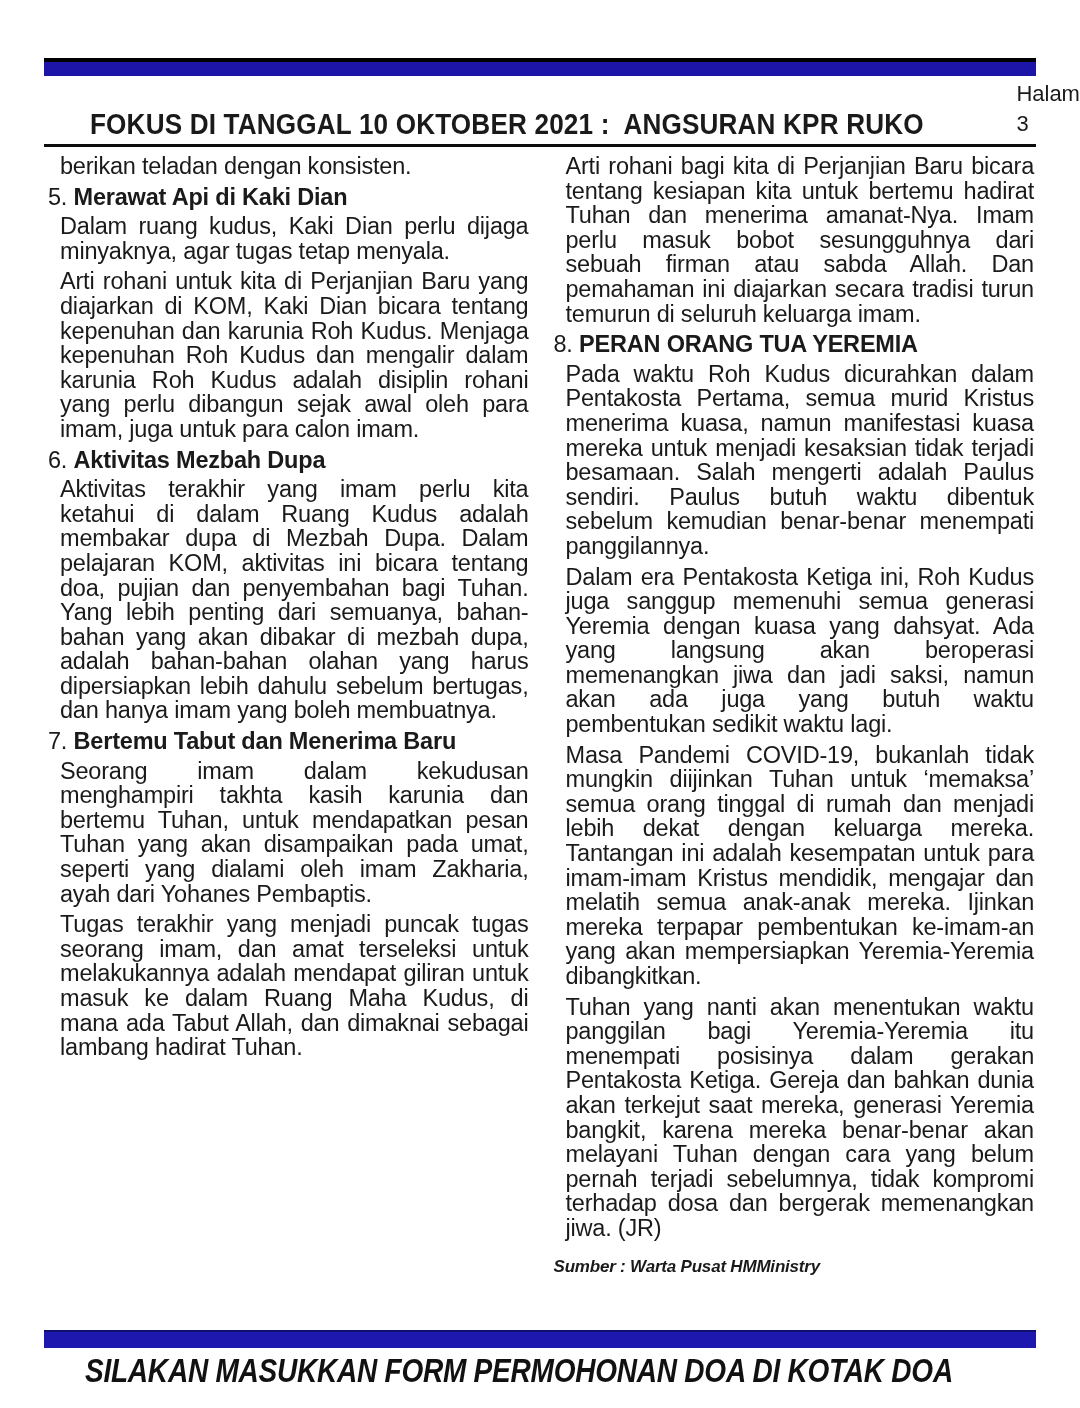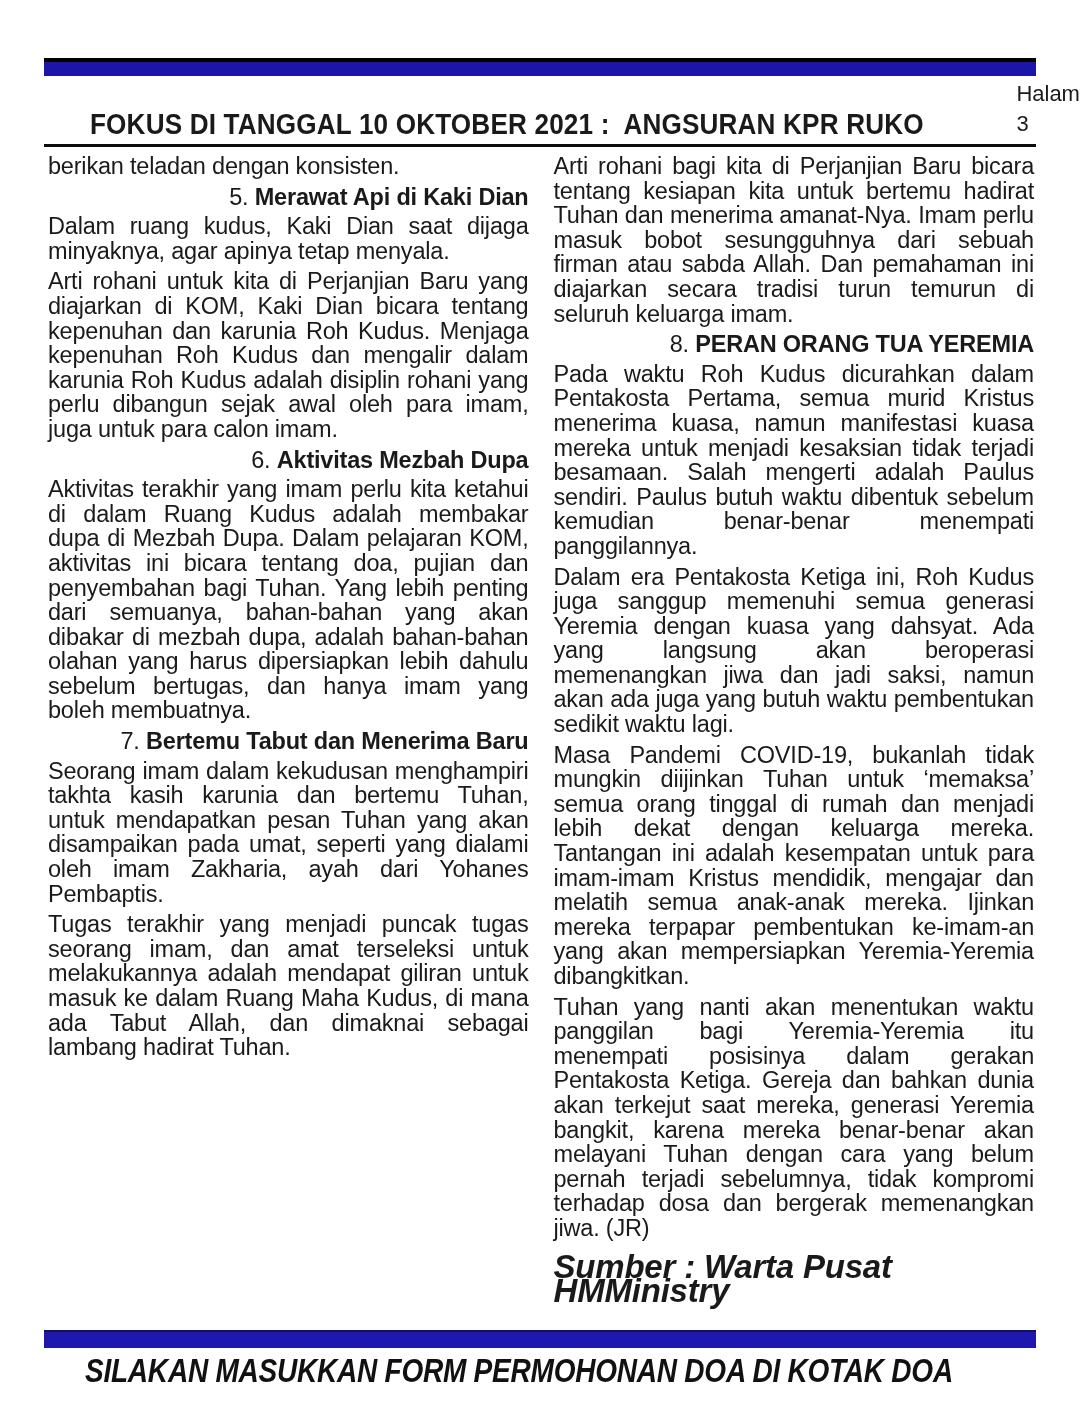--- a/index.html
+++ b/index.html
@@ -43,27 +43,27 @@
 
   
   .columns { display:flex; gap:25px; padding:7px 2px 0 4px; }
   .col {
     flex:1; min-width:0;
     font-size:23.5px;
     line-height:24.6px;
     text-align:justify;
     letter-spacing:-0.2px;
   }
-  .para { margin-bottom:6px; }
-  .heading { margin:2px 0 5px; text-align:right; }
+  .para { margin-bottom:6px;margin-left:12px; }
+  .heading { margin:2px 0 5px; text-align:left; }
   .heading-num { font-weight:normal; }
   .heading-text { font-weight:bold; }
   .source-credit {
     font-weight:bold; font-style:italic;
-    font-size:33px; margin-top:14px; text-align:left;
+    font-size:17px; margin-top:14px; text-align:left;
   }
 
   
   .footer { position:absolute; left:44px; right:44px; top:1330px;font-style:italic; }
   .footer-bar {
     height:18px;
     background:var(--footer-blue,#1e18ae);
     border-top:2px solid #10106e;
   }
   .footer-notice {
@@ -93,21 +93,21 @@
       <div class="page-title">FOKUS DI TANGGAL 10 OKTOBER 2021 :  ANGSURAN KPR RUKO</div>
       <div class="page-number">Halaman 3</div>
     </div>
 
     <div class="header-rule"></div>
 
     <div class="columns">
       <div class="col">
           <p class="para">berikan teladan dengan konsisten.</p>
           <div class="heading"><span class="heading-num">5.</span> <span class="heading-text">Merawat Api di Kaki Dian</span></div>
-          <p class="para">Dalam ruang kudus, Kaki Dian saat dijaga minyaknya, agar apinya tetap menyala.</p>
+          <p class="para">Dalam ruang kudus, Kaki Dian perlu dijaga minyaknya, agar tugas tetap menyala.</p>
           <p class="para">Arti rohani untuk kita di Perjanjian Baru yang diajarkan di KOM, Kaki Dian bicara tentang kepenuhan dan karunia Roh Kudus. Menjaga kepenuhan Roh Kudus dan mengalir dalam karunia Roh Kudus adalah disiplin rohani yang perlu dibangun sejak awal oleh para imam, juga untuk para calon imam.</p>
           <div class="heading"><span class="heading-num">6.</span> <span class="heading-text">Aktivitas Mezbah Dupa</span></div>
           <p class="para">Aktivitas terakhir yang imam perlu kita ketahui di dalam Ruang Kudus adalah membakar dupa di Mezbah Dupa. Dalam pelajaran KOM, aktivitas ini bicara tentang doa, pujian dan penyembahan bagi Tuhan. Yang lebih penting dari semuanya, bahan-bahan yang akan dibakar di mezbah dupa, adalah bahan-bahan olahan yang harus dipersiapkan lebih dahulu sebelum bertugas, dan hanya imam yang boleh membuatnya.</p>
           <div class="heading"><span class="heading-num">7.</span> <span class="heading-text">Bertemu Tabut dan Menerima Baru</span></div>
           <p class="para">Seorang imam dalam kekudusan menghampiri takhta kasih karunia dan bertemu Tuhan, untuk mendapatkan pesan Tuhan yang akan disampaikan pada umat, seperti yang dialami oleh imam Zakharia, ayah dari Yohanes Pembaptis.</p>
           <p class="para">Tugas terakhir yang menjadi puncak tugas seorang imam, dan amat terseleksi untuk melakukannya adalah mendapat giliran untuk masuk ke dalam Ruang Maha Kudus, di mana ada Tabut Allah, dan dimaknai sebagai lambang hadirat Tuhan.</p>
         </div>
       <div class="col">
           <p class="para">Arti rohani bagi kita di Perjanjian Baru bicara tentang kesiapan kita untuk bertemu hadirat Tuhan dan menerima amanat-Nya. Imam perlu masuk bobot sesungguhnya dari sebuah firman atau sabda Allah. Dan pemahaman ini diajarkan secara tradisi turun temurun di seluruh keluarga imam.</p>
           <div class="heading"><span class="heading-num">8.</span> <span class="heading-text">PERAN ORANG TUA YEREMIA</span></div>

